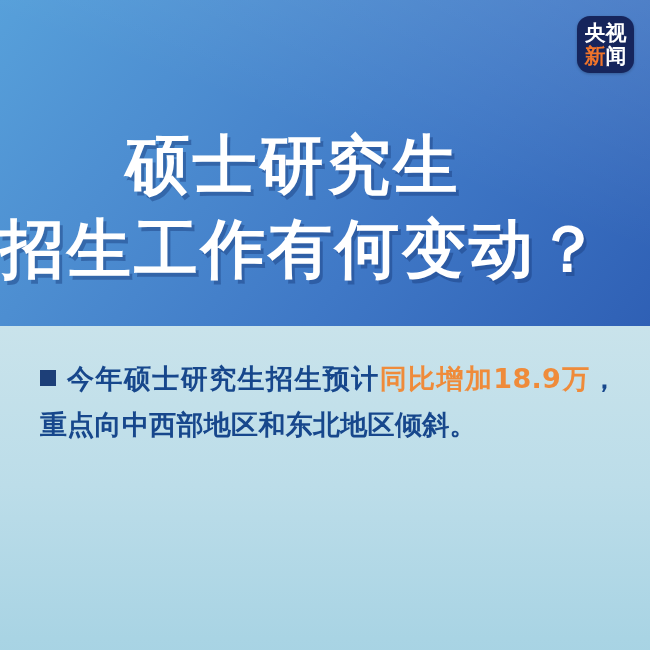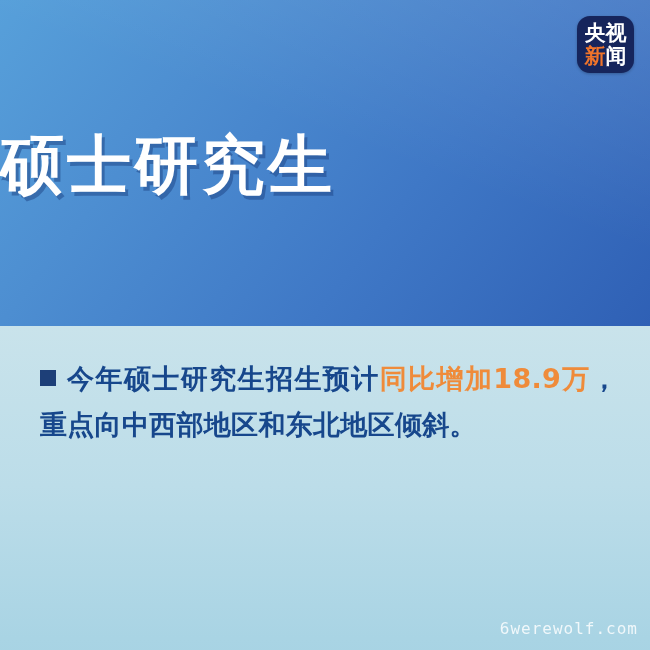--- a/index.html
+++ b/index.html
@@ -69,21 +69,21 @@
   .logo-row.row1 { margin-bottom: 2px; }
   .logo-ch-white { color: #ffffff; }
   .logo-ch-orange { color: #f0742a; }
 
   
   .headline {
     position: absolute;
     left: 0;
     top: 126px;
     width: 586px;
-    text-align: left;
+    text-align: center;
     z-index: 4;
   }
   .headline-line {
     color: #ffffff;
     font-weight: 700;
     font-family: "DejaVu Sans", "Liberation Sans", sans-serif;
     letter-spacing: 3px;
     text-shadow: 3px 4px 0 rgba(24,60,124,0.45);
     white-space: nowrap;
   }
@@ -153,20 +153,21 @@
 </style>
 </head>
 <body>
 
 <div id="poster">
 
   <div class="hero">
 
     <div class="headline">
       <div class="headline-line l1">硕士研究生</div>
+      <div class="headline-line l2">招生工作有何变动？</div>
     </div>
 
   </div>
 
   <div class="logo">
     <div class="logo-row row1">
       <span class="logo-ch-white">央</span>
       <span class="logo-ch-white">视</span>
     </div>
     <div class="logo-row row2">
@@ -181,15 +182,14 @@
       <div class="bullet">
         <div class="bullet-text">
           <span class="bullet-marker"></span><span>今年硕士研究生招生预计</span><span class="hl">同比增加18.9万</span><span>，重点向中西部地区和东北地区倾斜。</span>
         </div>
       </div>
 
 
     </div>
   </div>
 
-  <div class="watermark">6werewolf.com</div>
 
 </div>
 
 </body></html>

